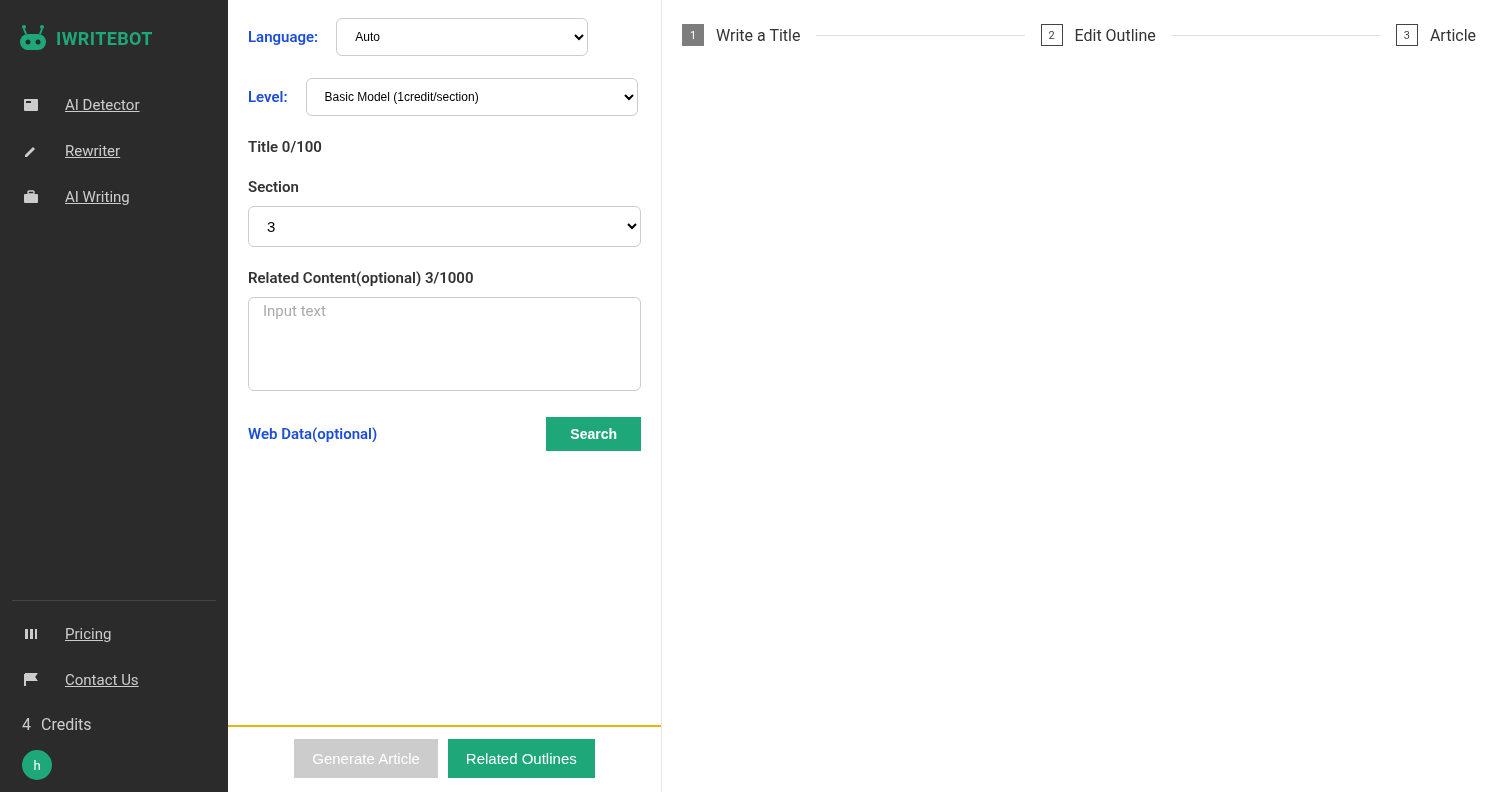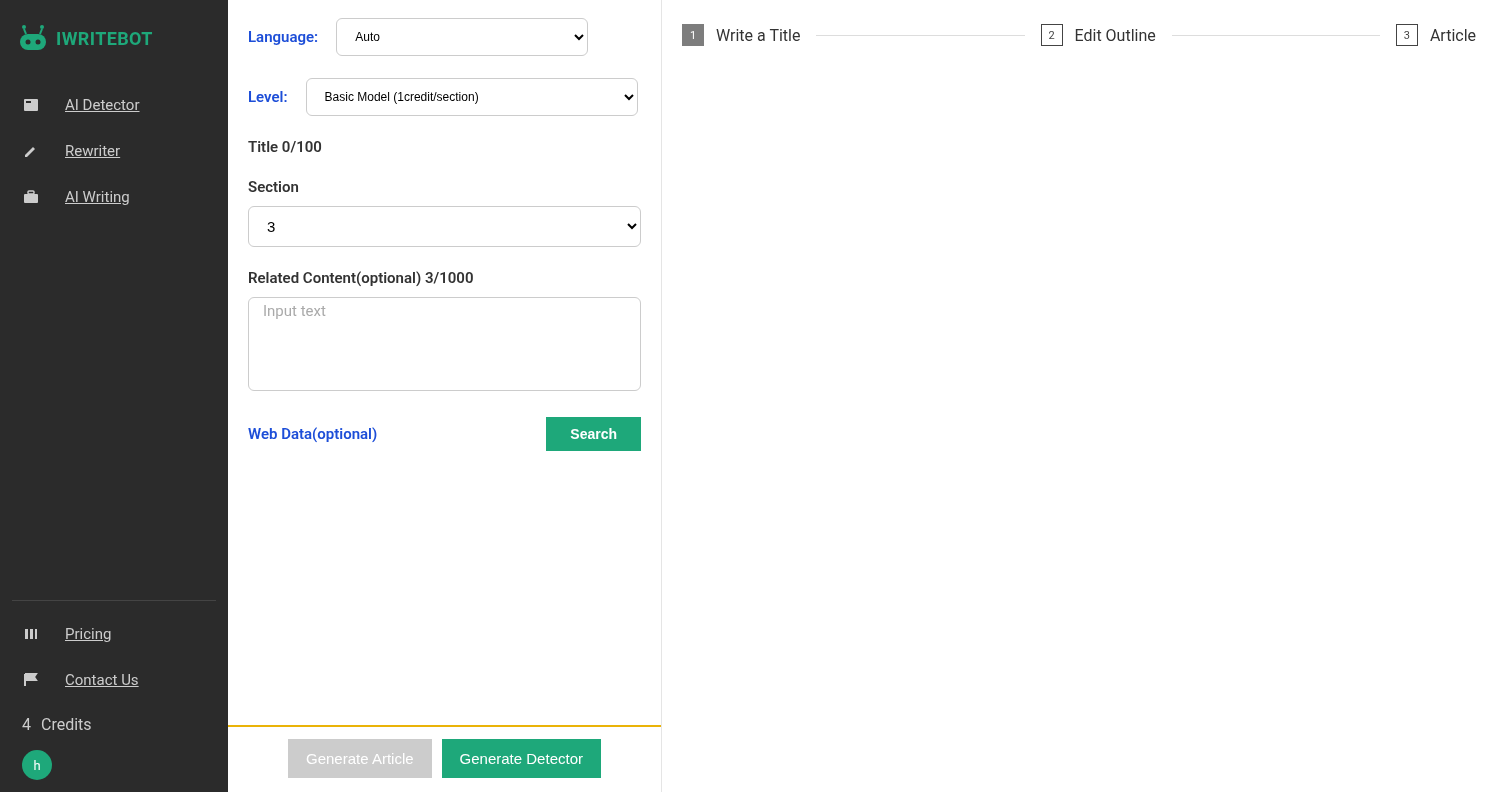--- a/index.html
+++ b/index.html
@@ -379,21 +379,21 @@
 
     <div class="form-row webdata-row">
       <span class="form-label">Web Data(optional)</span>
       <button class="search-btn">Search</button>
     </div>
 
   </div>
 
   <div class="form-footer">
     <button class="btn-disabled">Generate Article</button>
-    <button class="btn-primary">Generate Detector</button>
+    <button class="btn-primary">Related Outlines</button>
   </div>
 </section>
 
 <section class="main-area">
   <div class="stepper">
     <div class="step">
       <span class="step-num active">1</span>
       <span class="step-label">Write a Title</span>
     </div>
     <div class="step-divider"></div>

